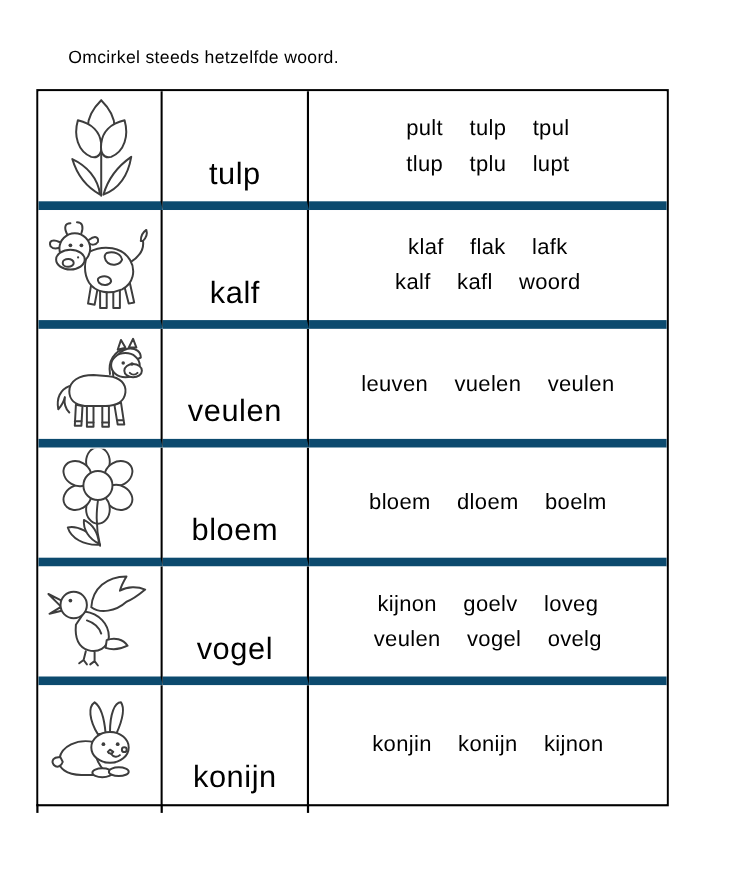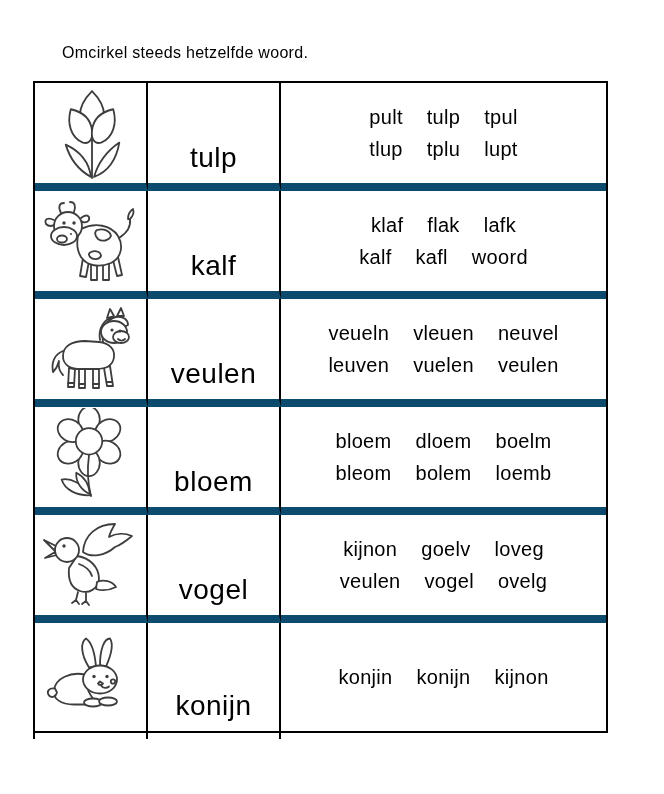--- a/index.html
+++ b/index.html
@@ -129,25 +129,20 @@
         <circle class="ink" cx="79" cy="27" r="1.6"></circle>
         <path d="M77 35 C79 37 82 37 84 35"></path>
         <path d="M27 79 L33 79 M38 80 L44 80 M52 80 L58 80 M66 78 L71 78"></path>
       </svg>
     </div>
     <div class="cell cell-word">
       <span>veulen</span>
     </div>
     <div class="cell cell-options last-col">
       <div class="opt-line">
-        <span class="opt">veueln</span>
-        <span class="opt">vleuen</span>
-        <span class="opt">neuvel</span>
-      </div>
-      <div class="opt-line">
         <span class="opt">leuven</span>
         <span class="opt">vuelen</span>
         <span class="opt">veulen</span>
       </div>
     </div>
 
     <div class="cell cell-img">
       <svg class="art" width="93" height="98" viewBox="0 0 95 100">
         <g transform="rotate(0 46 34)">
             <ellipse class="f" cx="46" cy="12" rx="11" ry="13.5"></ellipse>
@@ -174,25 +169,20 @@
       </svg>
     </div>
     <div class="cell cell-word">
       <span>bloem</span>
     </div>
     <div class="cell cell-options last-col">
       <div class="opt-line">
         <span class="opt">bloem</span>
         <span class="opt">dloem</span>
         <span class="opt">boelm</span>
-      </div>
-      <div class="opt-line">
-        <span class="opt">bleom</span>
-        <span class="opt">bolem</span>
-        <span class="opt">loemb</span>
       </div>
     </div>
 
     <div class="cell cell-img">
       <svg class="art" width="100" height="90" viewBox="0 0 100 90">
         <path class="f" d="M42 32 C43 15 56 4 74 4 C71 9 69 13 68 17 C75 13 84 13 91 16 C85 21 80 25 74 27 C64 36 50 38 42 32 Z"></path>
         <path class="f" d="M36 36 C49 38 58 47 58 59 C57 69 48 74 39 71 C30 68 27 59 28 48 Z"></path>
         <path class="f" d="M56 62 C63 59 71 61 75 67 C69 70 61 71 55 69 Z"></path>
         <path d="M38 44 C44 46 49 50 51 56"></path>
         <path class="f" d="M15 26 L3 20 L14 31 Z"></path>

